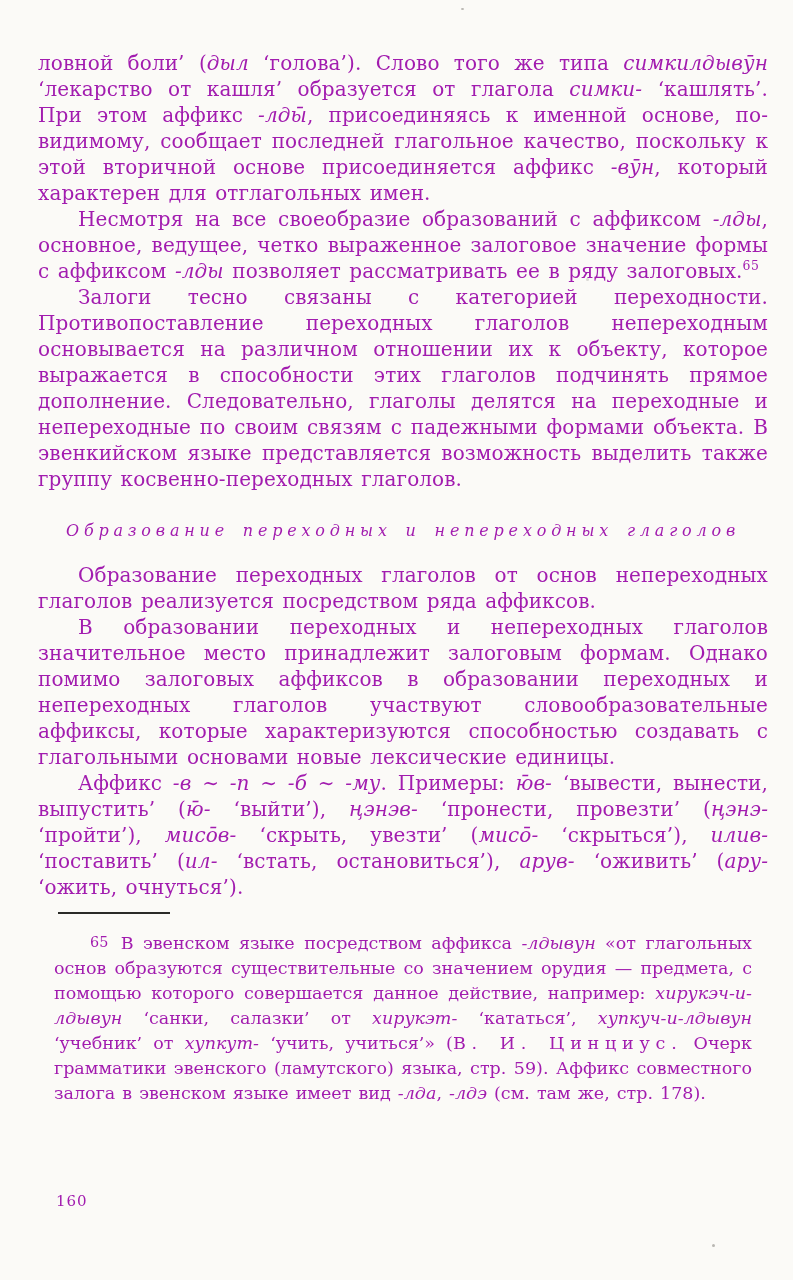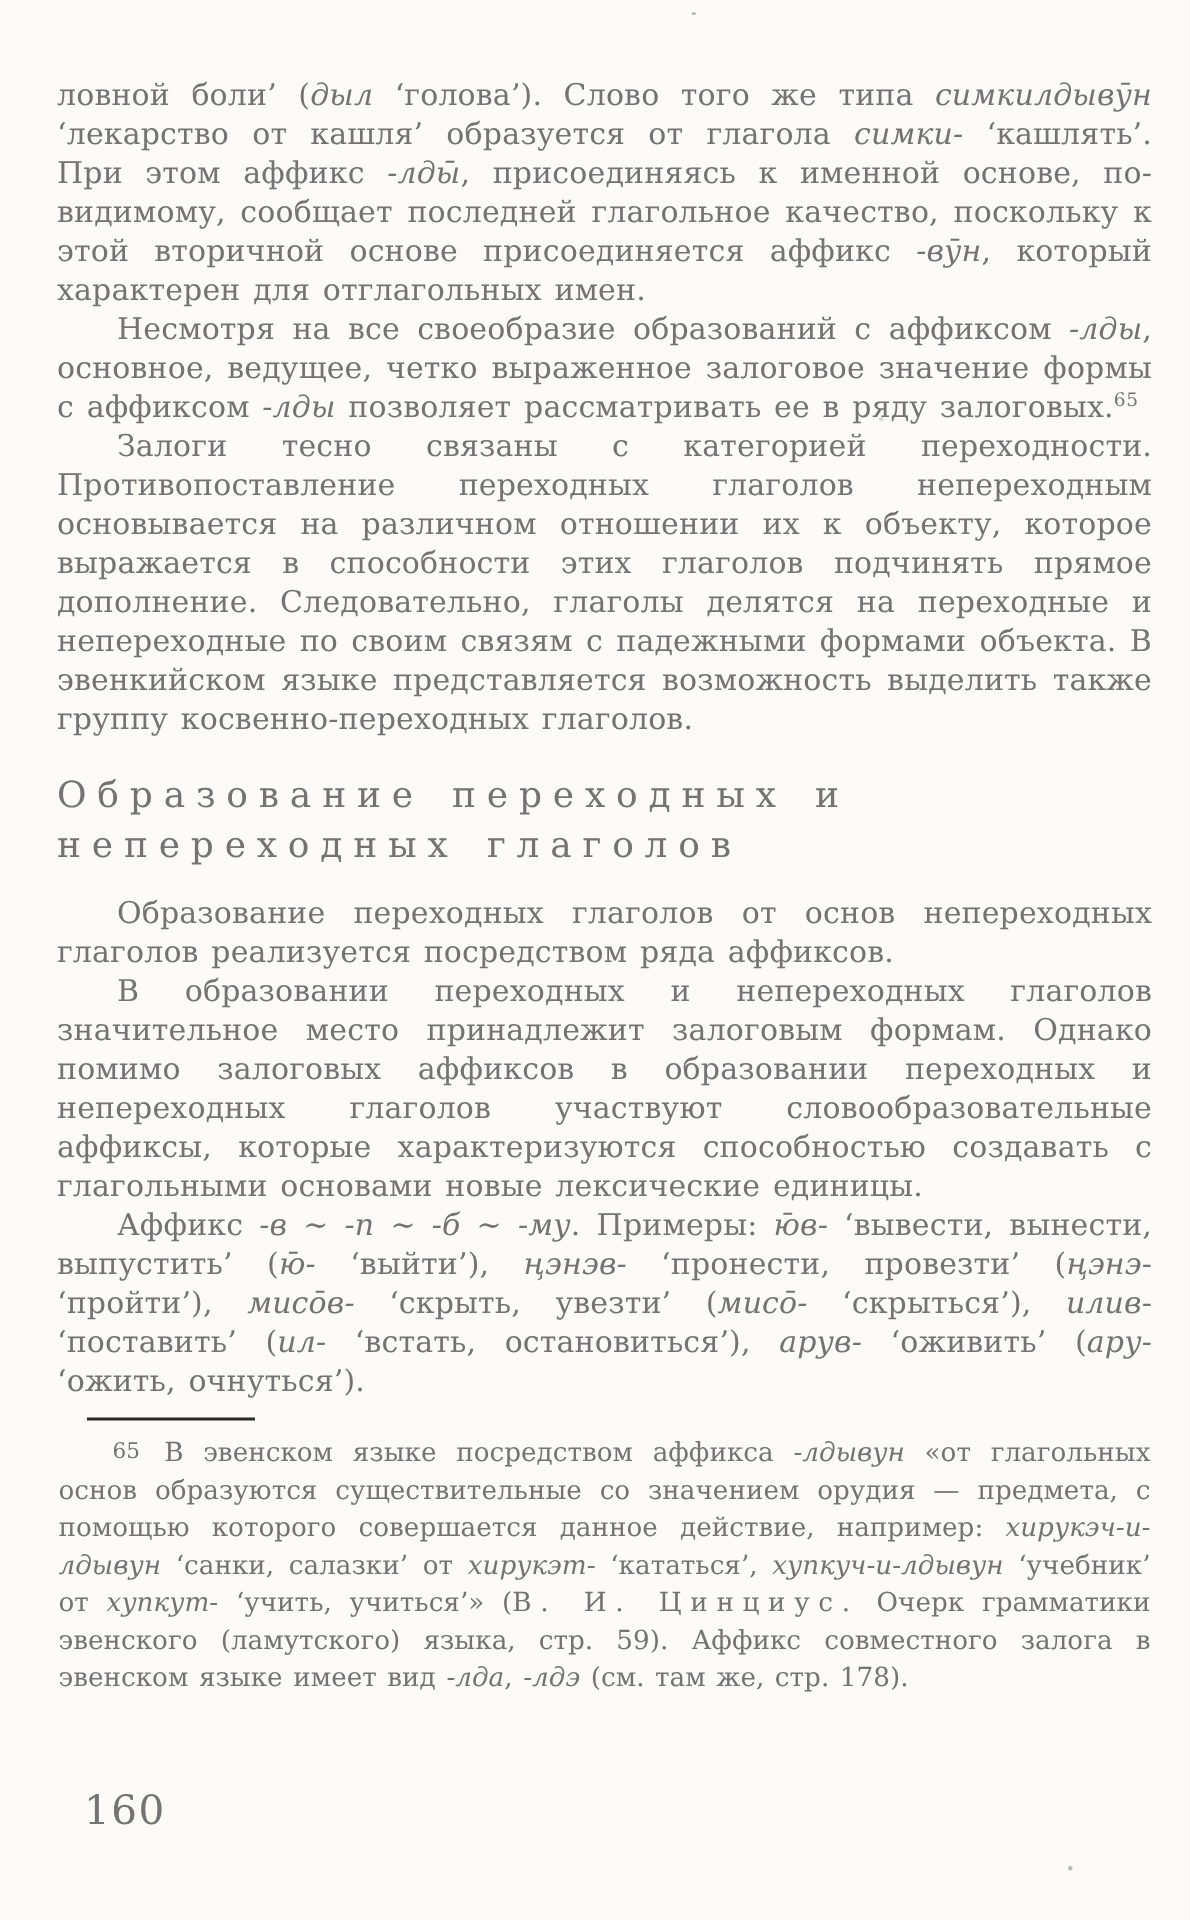--- a/index.html
+++ b/index.html
@@ -6,21 +6,21 @@
   body {
     width: 793px; height: 1280px;
     background: #e8e8e6;
     font-family: "DejaVu Serif", "Liberation Serif", serif;
   }
   .sheet {
     position: relative;
     width: 793px; height: 1280px;
     background: #fbfaf7;
     overflow: hidden;
-    color: #737373;
+    color: #a21caf;
   }
   .text-col {
     position: absolute;
     left: 38px; top: 50px;
     width: 730px;
   }
   .para {
     margin: 0;
     font-size: 20px;
     line-height: 26px;
@@ -46,46 +46,47 @@
   .heading {
     margin: 9px 0 11px 0;
     font-size: 21px;
     font-weight: bold;
     text-align: center;
     letter-spacing: 0.06em;
     word-spacing: 6px;
   }
   .subheading {
     margin: 22px 0 15px 0;
-    font-size: 24px;
+    font-size: 16px;
     font-weight: normal;
-    text-align: left;
+    text-align: center;
     letter-spacing: 0.30em;
     line-height: 33px;
     word-spacing: 4px;
+    font-style: italic;
   }
   .footnote-block { margin-top: 12px; }
   .footnote-rule {
     width: 112px;
     margin: 0 0 9px 20px;
     border-top: 2px solid #2a2a28;
     height: 0;
   }
   .footnote {
-    margin: 1px;
+    margin: 16px;
     font-size: 17.5px;
     line-height: 25px;
     text-align: justify;
     text-indent: 36px;
     word-spacing: 1.5px;
   }
   .page-number {
     position: absolute;
     left: 56px; top: 1192px;
-    font-size: 27px;
+    font-size: 15px;
     letter-spacing: 1px;
   }
   .speck {
     position: absolute;
     background: #b9b7b2;
     border-radius: 50%;
   }
   .speck.s1 { left: 461px; top: 8px;  width: 3px; height: 2px; }
   .speck.s2 { left: 586px; top: 278px; width: 3px; height: 3px; opacity:.5; }
   .speck.s3 { left: 712px; top: 1244px; width: 3px; height: 3px; }

